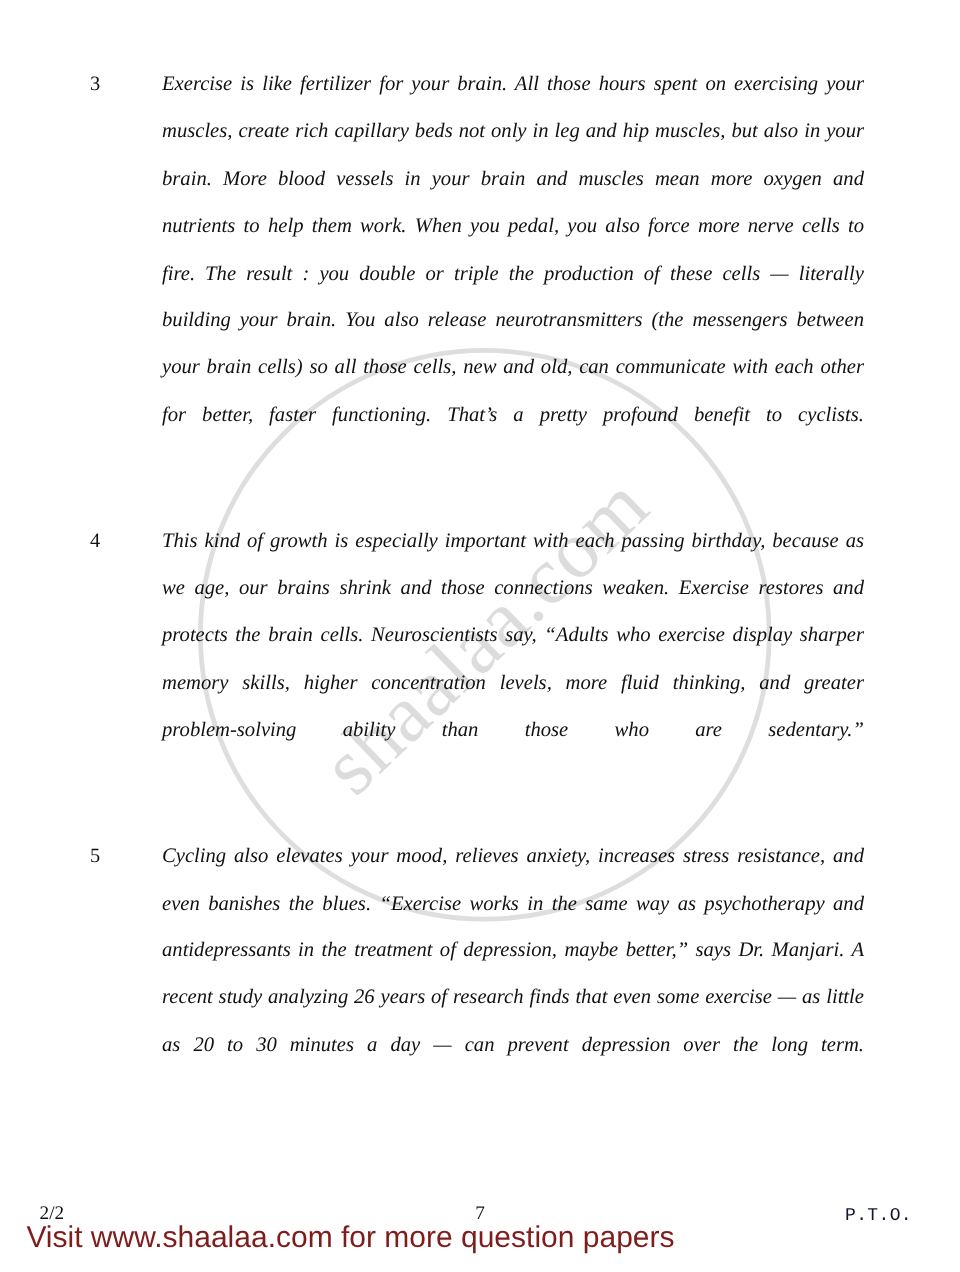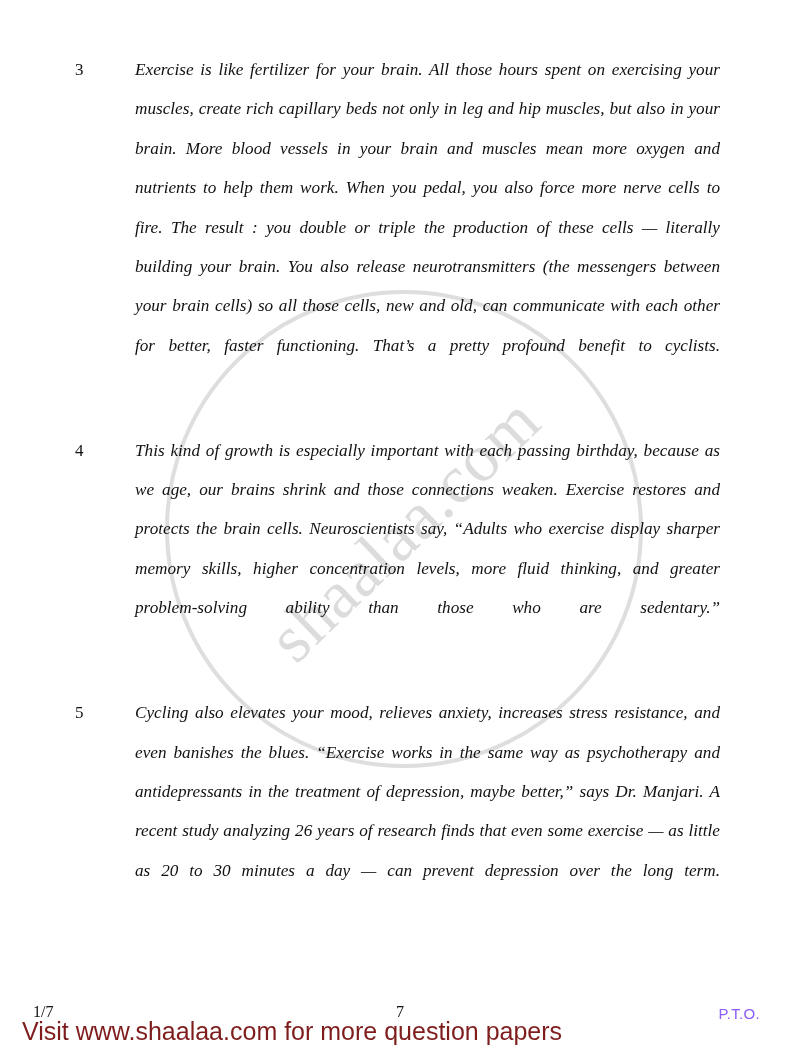--- a/index.html
+++ b/index.html
@@ -129,22 +129,22 @@
     text-align: center;
     font-size: 16px;
     font-family: "Liberation Serif", "DejaVu Serif", serif;
     color: #111111;
   }
   #footer .pto {
     position: absolute;
     right: 40px;
     top: 5px;
     font-size: 15px;
-    font-family: Liberation Sans, sans-serif;
-    color: #8b5cf6;
+    font-family: Liberation Mono, monospace;
+    color: #0f172a;
     letter-spacing: 0.3px;
   }
   #footer .visit-line {
     position: absolute;
     left: 22px;
     top: 17px;
     font-size: 25px;
     font-family: "Liberation Sans", "DejaVu Sans", sans-serif;
     color: #7f1d1d;
     white-space: nowrap;
@@ -175,19 +175,19 @@
     </div>
 
     <div class="para" id="p5">
       <div class="para-num">5</div>
       <div class="para-text">Cycling also elevates your mood, relieves anxiety, increases stress resistance, and even banishes the blues. “Exercise works in the same way as psychotherapy and antidepressants in the treatment of depression, maybe better,” says Dr. Manjari. A recent study analyzing 26 years of research finds that even some exercise — as little as 20 to 30 minutes a day — can prevent depression over the long term.</div>
     </div>
 
   </div>
 
   <div id="footer">
-    <div class="pg-frac">1/7</div>
+    <div class="pg-frac">2/2</div>
     <div class="pg-center">7</div>
     <div class="pto">P.T.O.</div>
     <div class="visit-line">Visit www.shaalaa.com for more question papers</div>
   </div>
 
 </div>
 
 </body></html>

